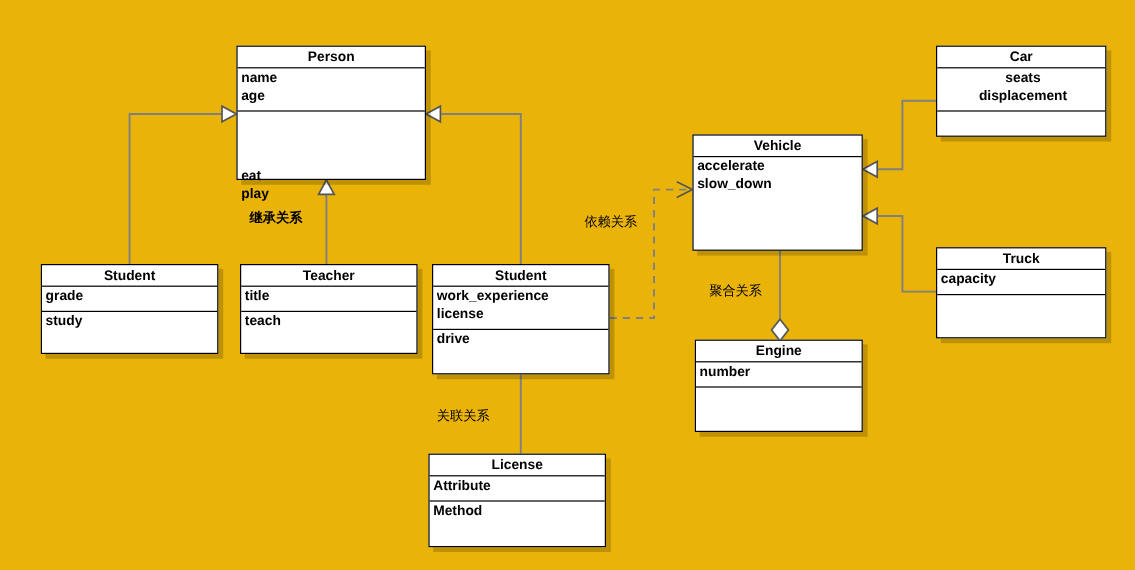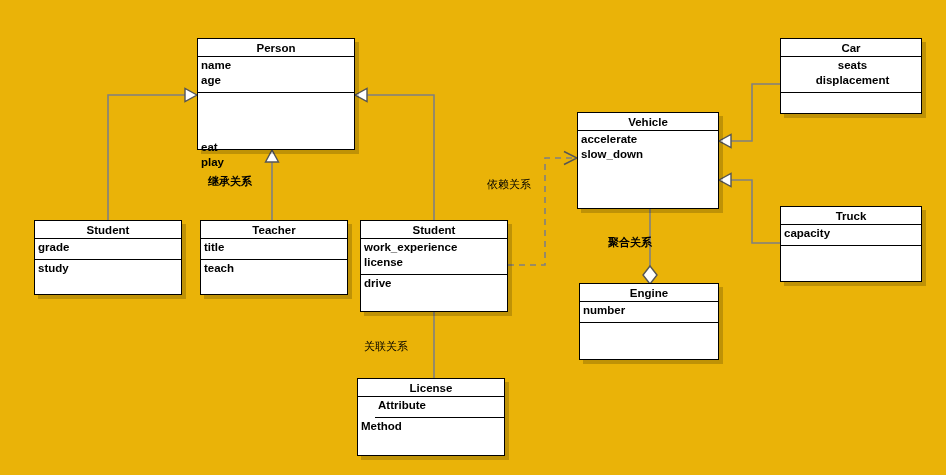--- a/index.html
+++ b/index.html
@@ -152,21 +152,21 @@
       <div class="uml-member">work_experience</div>
       <div class="uml-member">license</div>
     </div>
     <div class="uml-section" style="height:36px;">
       <div class="uml-member">drive</div>
     </div>
   </div>
 
   <div class="uml-class" style="left:357px; top:378px; width:148px; height:78px;">
     <div class="uml-title">License</div>
-    <div class="uml-section divided" style="height:21px;margin-left:17px;">
+    <div class="uml-section divided" style="height:21px;">
       <div class="uml-member">Attribute</div>
     </div>
     <div class="uml-section" style="height:37px;">
       <div class="uml-member">Method</div>
     </div>
   </div>
 
   <div class="uml-class" style="left:577px; top:112px; width:142px; height:97px;">
     <div class="uml-title">Vehicle</div>
     <div class="uml-section" style="height:41px;">
@@ -195,16 +195,16 @@
   <div class="uml-class" style="left:579px; top:283px; width:140px; height:77px;">
     <div class="uml-title">Engine</div>
     <div class="uml-section divided" style="height:21px;">
       <div class="uml-member">number</div>
     </div>
     <div class="uml-section" style="height:36px;"></div>
   </div>
 
   <div class="edge-label" style="left:208px; top:174px;font-weight:bold;">继承关系</div>
   <div class="edge-label" style="left:487px; top:177px;">依赖关系</div>
-  <div class="edge-label" style="left:608px; top:235px;font-weight:bold;">聚合关系</div>
+  <div class="edge-label" style="left:591px; top:235px;">聚合关系</div>
   <div class="edge-label" style="left:364px; top:339px;">关联关系</div>
 
 </div>
 
 </body></html>

